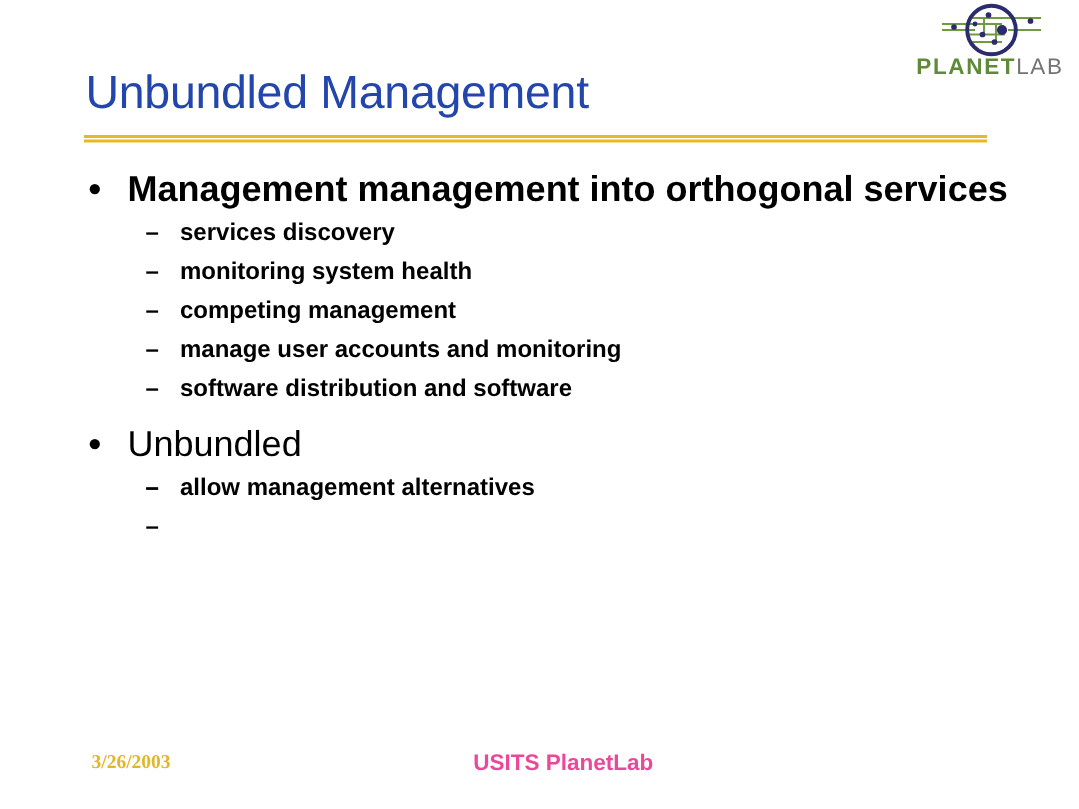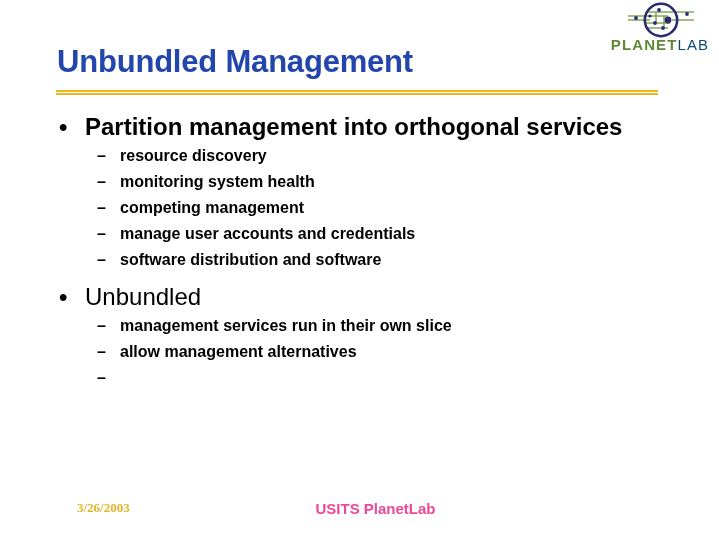--- a/index.html
+++ b/index.html
@@ -39,29 +39,29 @@
     top: 35px;
     width: 108px;
     text-align: center;
     font-family: "Liberation Sans", sans-serif;
     font-size: 15px;
     letter-spacing: 1.1px;
     line-height: 17px;
     white-space: nowrap;
   }
   .word-planet { color: #5f8a3a; font-weight: bold; }
-  .word-lab { color: #0c4a6e; }
+  .word-lab { color: #737373; }
 
   
   #title {
     position: absolute;
     left: 57px;
     top: 44px;
     font-size: 31px;
-    font-weight: bold;
+    font-weight: normal;
     color: #2346ad;
     letter-spacing: -0.2px;
     white-space: nowrap;
   }
   #title-rule {
     position: absolute;
     left: 56px;
     top: 90px;
     width: 602px;
     height: 5px;
@@ -119,21 +119,21 @@
     top: 0;
     font-size: 16px;
     font-weight: bold;
     line-height: 26px;
   }
   .group-gap { height: 9px; }
 
   
   #footer-date {
     position: absolute;
-    left: 77px;
+    left: 61px;
     top: 500px;
     font-family: "Liberation Serif", serif;
     font-size: 13px;
     font-weight: bold;
     color: #e3b528;
     white-space: nowrap;
   }
   #footer-center {
     position: absolute;
     left: 0;
@@ -186,52 +186,51 @@
   <div id="title">Unbundled Management</div>
   <div id="title-rule">
     <div class="rule-a"></div>
     <div class="rule-b"></div>
   </div>
 
   <div id="body-content">
 
     <div class="l1 bold">
       <span class="marker">•</span>
-      <span>Partition management into orthogonal services</span>
-    </div>
-    <div class="l2">
-      <span class="marker">–</span>
-      <span>resource discovery</span>
+      <span>Management management into orthogonal services</span>
+    </div>
+    <div class="l2">
+      <span class="marker">–</span>
+      <span>services discovery</span>
     </div>
     <div class="l2">
       <span class="marker">–</span>
       <span>monitoring system health</span>
     </div>
     <div class="l2">
       <span class="marker">–</span>
       <span>competing management</span>
     </div>
     <div class="l2">
       <span class="marker">–</span>
-      <span>manage user accounts and credentials</span>
+      <span>manage user accounts and monitoring</span>
     </div>
     <div class="l2">
       <span class="marker">–</span>
       <span>software distribution and software</span>
     </div>
 
     <div class="group-gap"></div>
 
     <div class="l1">
       <span class="marker">•</span>
       <span>Unbundled</span>
     </div>
     <div class="l2">
       <span class="marker">–</span>
-      <span>management services run in their own slice</span>
     </div>
     <div class="l2">
       <span class="marker">–</span>
       <span>allow management alternatives</span>
     </div>
     <div class="l2">
       <span class="marker">–</span>
     </div>
 
   </div>

